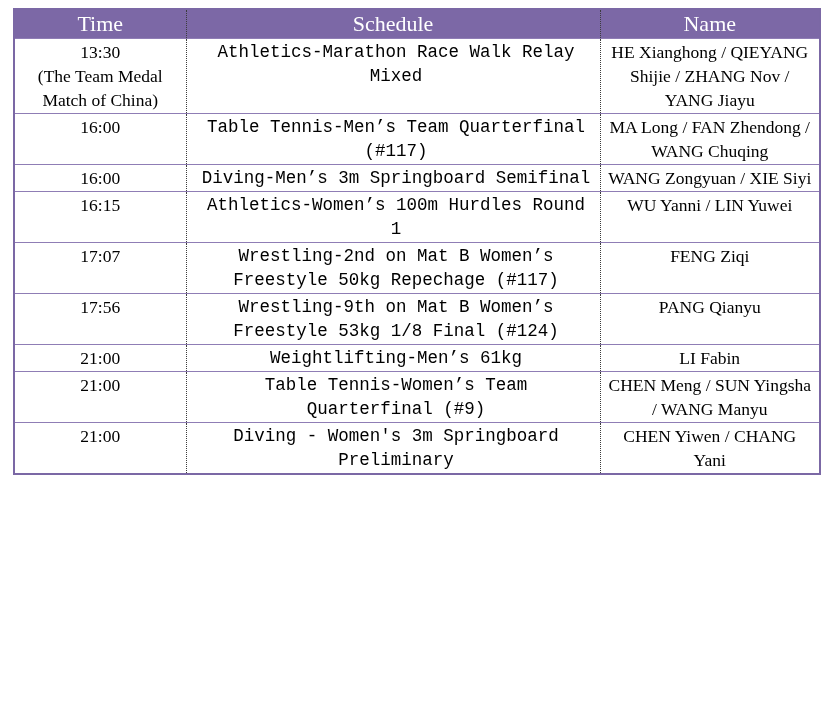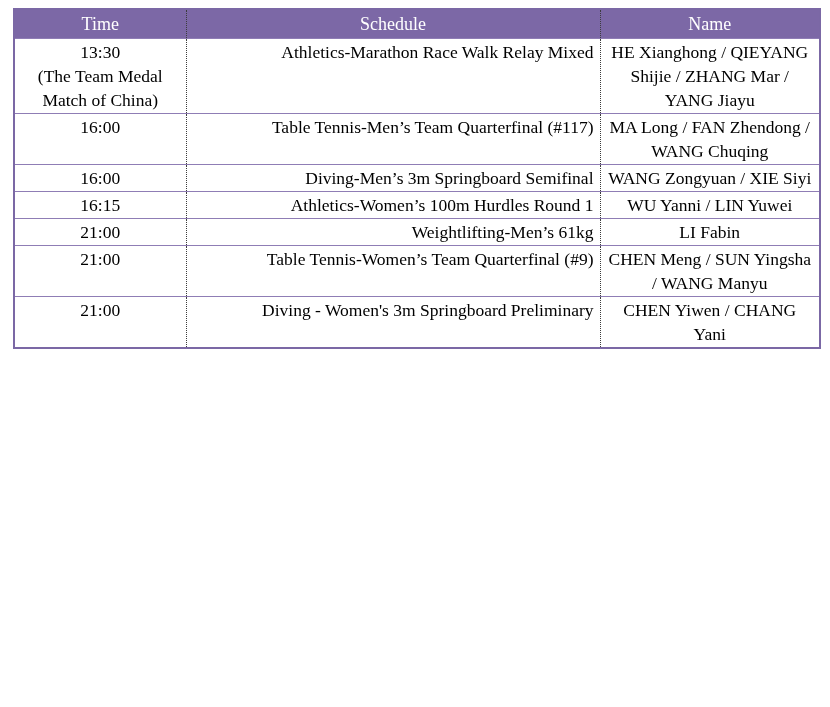--- a/index.html
+++ b/index.html
@@ -27,39 +27,39 @@
     border: 2px solid var(--outer-border);
   }
   col.c-time { width: 172px; }
   col.c-schedule { width: 414px; }
   col.c-name { width: 220px; }
 
   thead th {
     background: var(--header-bg);
     color: var(--header-text);
     font-weight: normal;
-    font-size: 18px;
+    font-size: 22px;
     line-height: 24px;
     padding: 2px 4px;
     text-align: center;
   }
   thead th + th { border-left: 1px dotted var(--divider); }
 
   tbody td {
     vertical-align: top;
     font-size: 17.5px;
     line-height: 24px;
     border-top: 1px solid var(--row-border);
     padding: 1px 6px;
     margin-left: 43px;
   }
   tbody td + td { border-left: 1px dotted var(--divider); }
 
   td.col-time  { text-align: center; padding-left: 6px; padding-right: 6px; }
-  td.col-schedule { text-align: right; padding-left: 12px; padding-right: 6px; }
+  td.col-schedule { text-align: center; padding-left: 12px; padding-right: 6px; font-family: Liberation Mono, monospace; }
   td.col-name  { text-align: center; padding-left: 7px; padding-right: 7px; }
 </style>
 </head>
 <body>
 
 <table data-name="schedule-table">
   <colgroup>
     <col class="c-time">
     <col class="c-schedule">
     <col class="c-name">
@@ -71,21 +71,21 @@
       <th data-name="col-header-name">Name</th>
     </tr>
   </thead>
   <tbody data-name="table-body">
       <tr data-name="table-row">
     <td class="col-time" data-name="cell-time">
       <div data-name="time-value">13:30</div>
       <div data-name="time-note">(The Team Medal Match of China)</div>
     </td>
     <td class="col-schedule" data-name="cell-schedule">Athletics-Marathon Race Walk Relay Mixed</td>
-    <td class="col-name" data-name="cell-name">HE Xianghong / QIEYANG Shijie / ZHANG Mar / YANG Jiayu</td>
+    <td class="col-name" data-name="cell-name">HE Xianghong / QIEYANG Shijie / ZHANG Nov / YANG Jiayu</td>
   </tr>
       <tr data-name="table-row">
     <td class="col-time" data-name="cell-time">
       <div data-name="time-value">16:00</div>
       <div data-name="time-note"></div>
     </td>
     <td class="col-schedule" data-name="cell-schedule">Table Tennis-Men’s Team Quarterfinal (#117)</td>
     <td class="col-name" data-name="cell-name">MA Long / FAN Zhendong / WANG Chuqing</td>
   </tr>
       <tr data-name="table-row">
@@ -96,20 +96,36 @@
     <td class="col-schedule" data-name="cell-schedule">Diving-Men’s 3m Springboard Semifinal</td>
     <td class="col-name" data-name="cell-name">WANG Zongyuan / XIE Siyi</td>
   </tr>
       <tr data-name="table-row">
     <td class="col-time" data-name="cell-time">
       <div data-name="time-value">16:15</div>
       <div data-name="time-note"></div>
     </td>
     <td class="col-schedule" data-name="cell-schedule">Athletics-Women’s 100m Hurdles Round 1</td>
     <td class="col-name" data-name="cell-name">WU Yanni / LIN Yuwei</td>
+  </tr>
+      <tr data-name="table-row">
+    <td class="col-time" data-name="cell-time">
+      <div data-name="time-value">17:07</div>
+      <div data-name="time-note"></div>
+    </td>
+    <td class="col-schedule" data-name="cell-schedule">Wrestling-2nd on Mat B Women’s Freestyle 50kg Repechage (#117)</td>
+    <td class="col-name" data-name="cell-name">FENG Ziqi</td>
+  </tr>
+      <tr data-name="table-row">
+    <td class="col-time" data-name="cell-time">
+      <div data-name="time-value">17:56</div>
+      <div data-name="time-note"></div>
+    </td>
+    <td class="col-schedule" data-name="cell-schedule">Wrestling-9th on Mat B Women’s Freestyle 53kg 1/8 Final (#124)</td>
+    <td class="col-name" data-name="cell-name">PANG Qianyu</td>
   </tr>
       <tr data-name="table-row">
     <td class="col-time" data-name="cell-time">
       <div data-name="time-value">21:00</div>
       <div data-name="time-note"></div>
     </td>
     <td class="col-schedule" data-name="cell-schedule">Weightlifting-Men’s 61kg</td>
     <td class="col-name" data-name="cell-name">LI Fabin</td>
   </tr>
       <tr data-name="table-row">

